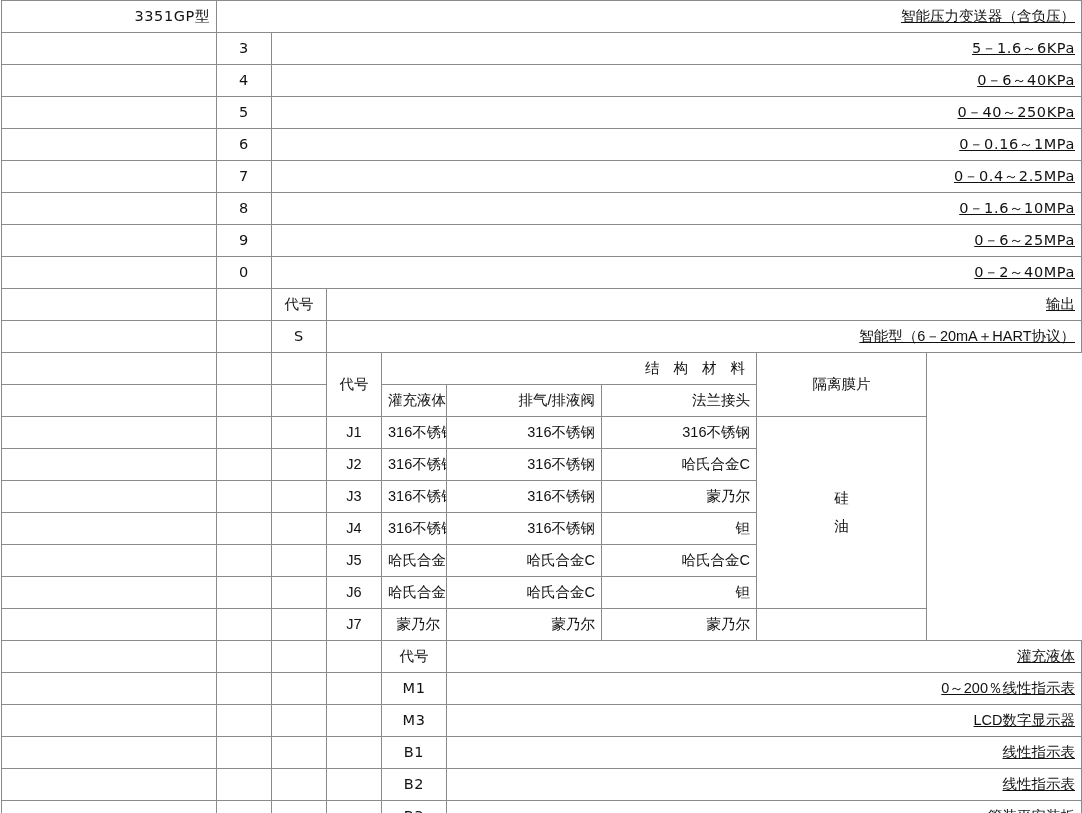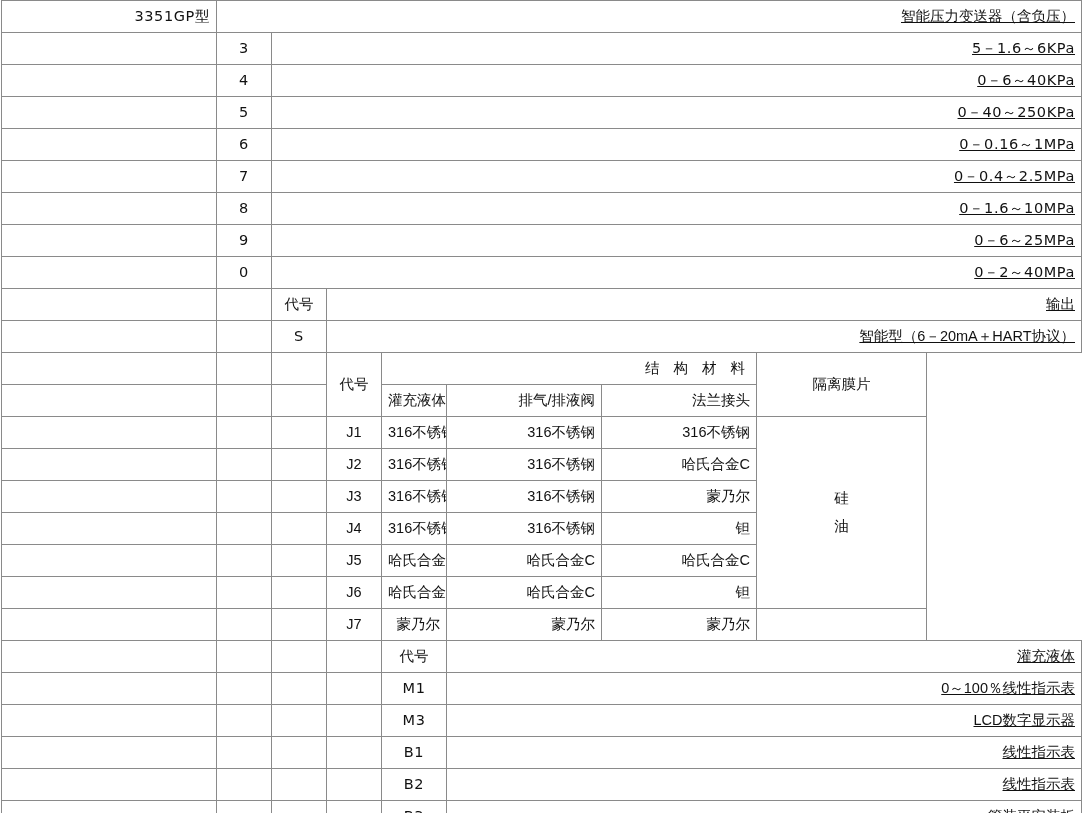--- a/index.html
+++ b/index.html
@@ -247,21 +247,21 @@
       <td class="blank"></td>
       <td class="code">代号</td>
       <td class="left" colspan="4">灌充液体</td>
     </tr>
     <tr>
       <td class="blank"></td>
       <td class="blank"></td>
       <td class="blank"></td>
       <td class="blank"></td>
       <td class="code mono-ish">M1</td>
-      <td class="left" colspan="4">0～100％线性指示表</td>
+      <td class="left" colspan="4">0～200％线性指示表</td>
     </tr>
     <tr>
       <td class="blank"></td>
       <td class="blank"></td>
       <td class="blank"></td>
       <td class="blank"></td>
       <td class="code mono-ish">M3</td>
       <td class="left" colspan="4">LCD数字显示器</td>
     </tr>
     <tr>

